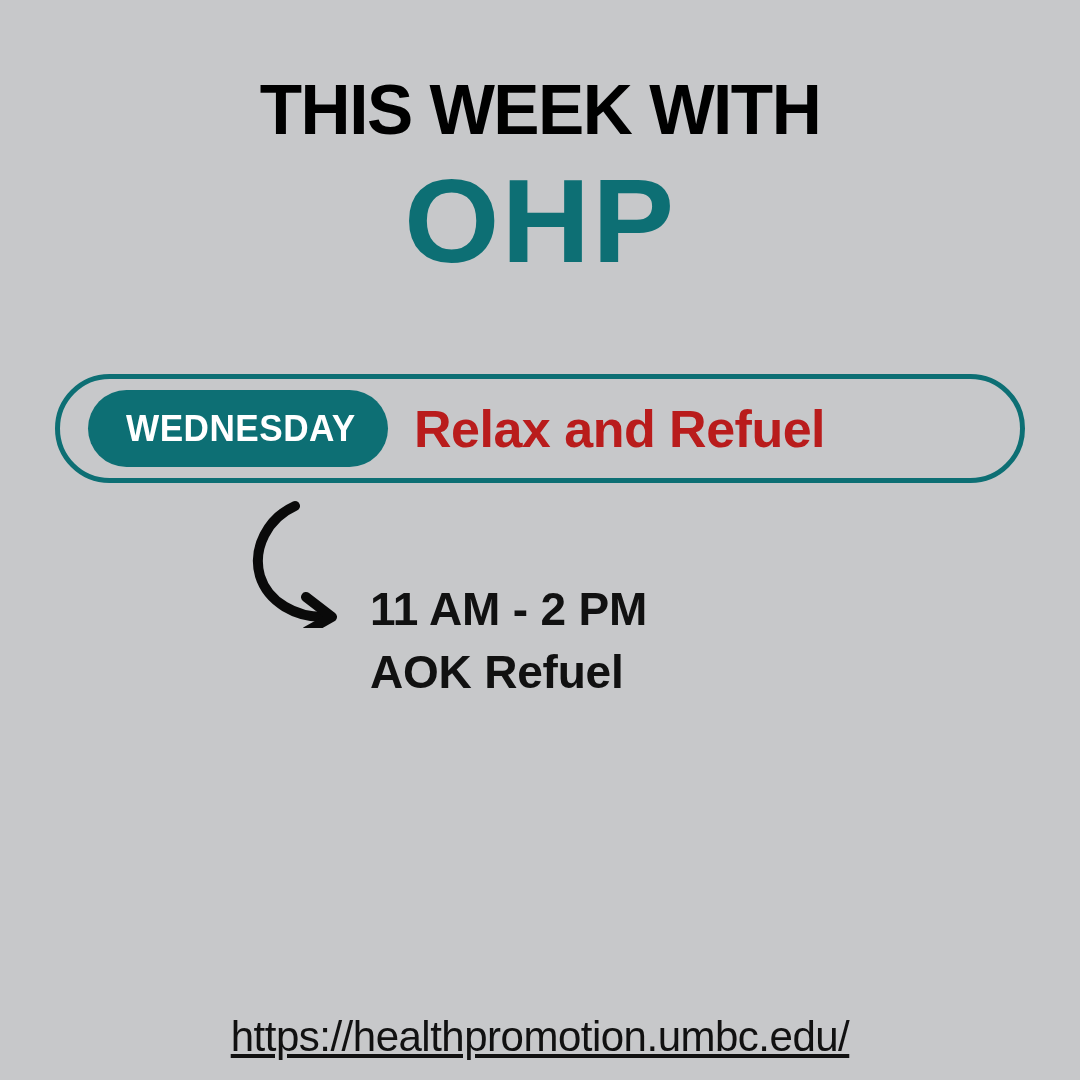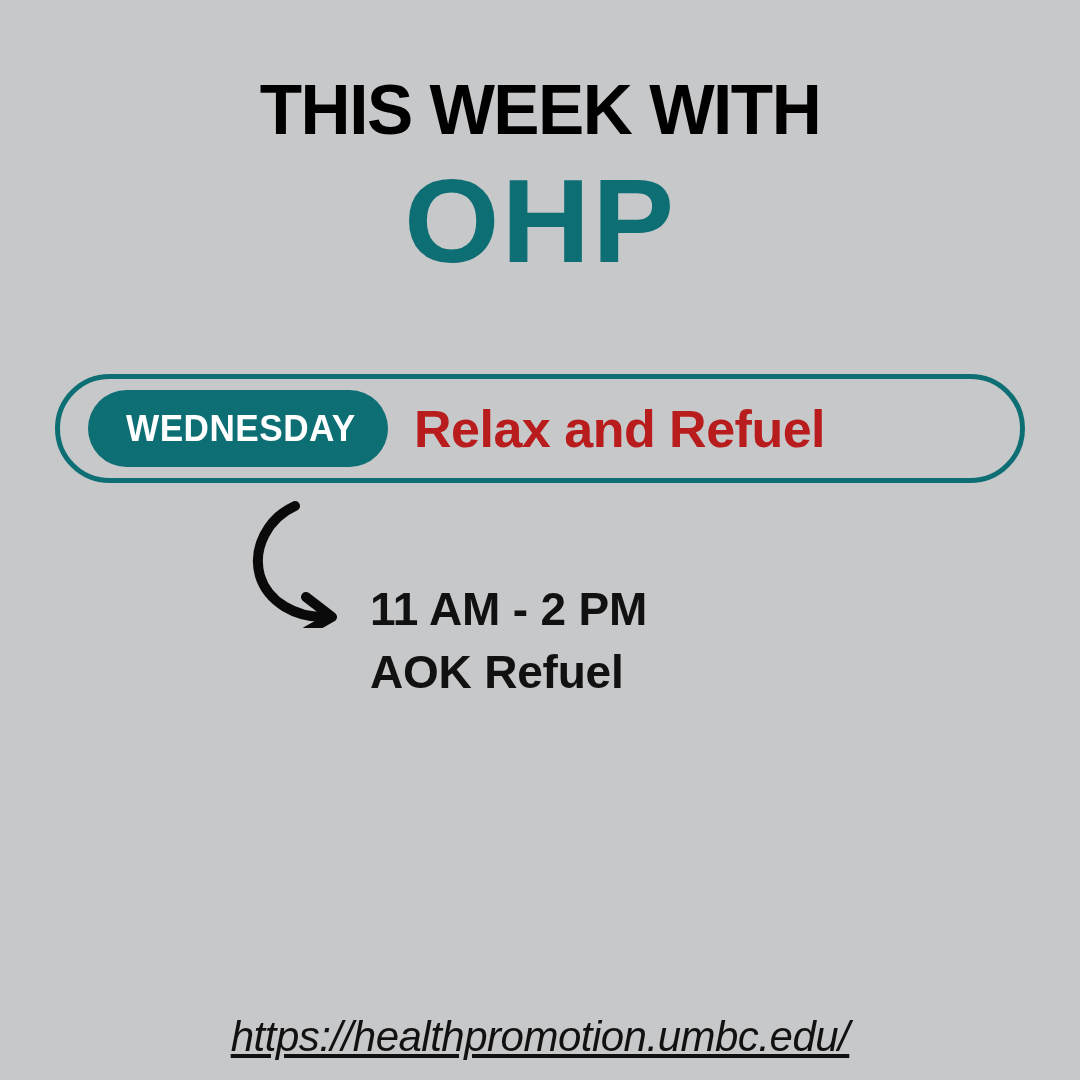--- a/index.html
+++ b/index.html
@@ -145,21 +145,20 @@
   .footer-url-link {
     font-family: "Liberation Sans", sans-serif;
     font-weight: normal;
     font-size: 42px;
     line-height: 48px;
     letter-spacing: -0.5px;
     color: #111111;
     text-decoration: underline;
     text-underline-offset: 3px;
     white-space: nowrap;
-    font-style: italic;
   }
 </style>
 </head>
 <body>
 
 <div id="flyer">
 
   <div class="header-block">
     <div class="headline">THIS WEEK WITH</div>
     <div class="brand">OHP</div>

